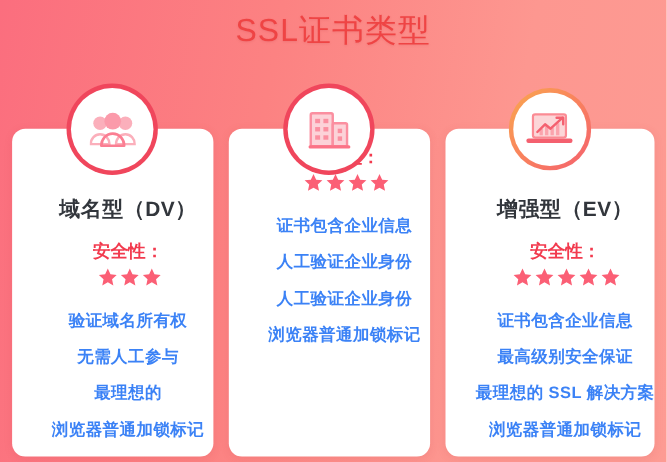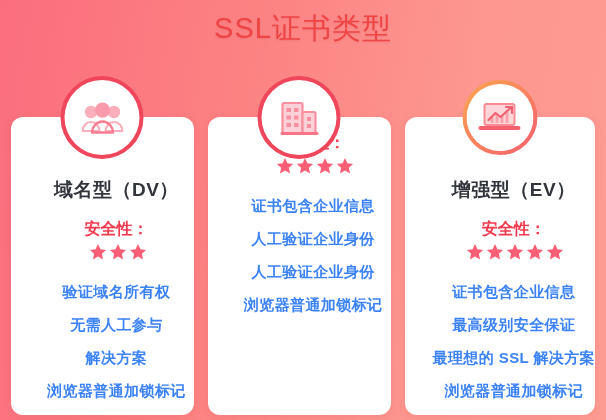--- a/index.html
+++ b/index.html
@@ -137,21 +137,21 @@
             <path d="M10 1.2 L12.7 7.0 L19 7.7 L14.3 12.0 L15.6 18.3 L10 15.1 L4.4 18.3 L5.7 12.0 L1 7.7 L7.3 7.0 Z" fill="#fb5f75"></path>
           </svg>
           <svg width="18" height="18" viewBox="0 0 20 20">
             <path d="M10 1.2 L12.7 7.0 L19 7.7 L14.3 12.0 L15.6 18.3 L10 15.1 L4.4 18.3 L5.7 12.0 L1 7.7 L7.3 7.0 Z" fill="#fb5f75"></path>
           </svg>
         </span>
       </div>
       <div class="features">
         <div class="feature">验证域名所有权</div>
         <div class="feature">无需人工参与</div>
-        <div class="feature">解决方案</div>
+        <div class="feature">最理想的</div>
         <div class="feature">浏览器普通加锁标记</div>
       </div>
     </div>
     <div class="card">
       <div class="icon-badge ring-pink">
   <svg width="40" height="38" viewBox="0 0 40 38">
     <rect x="3" y="4" width="20" height="30" rx="1.5" fill="#fcd2d8" stroke="#fb8fa0" stroke-width="2.2"></rect>
     <rect x="23" y="13" width="13" height="21" rx="1.5" fill="#fcd2d8" stroke="#fb8fa0" stroke-width="2.2"></rect>
     <rect x="7" y="9" width="4.5" height="4" fill="#fb8fa0"></rect>
     <rect x="14.5" y="9" width="4.5" height="4" fill="#fb8fa0"></rect>

